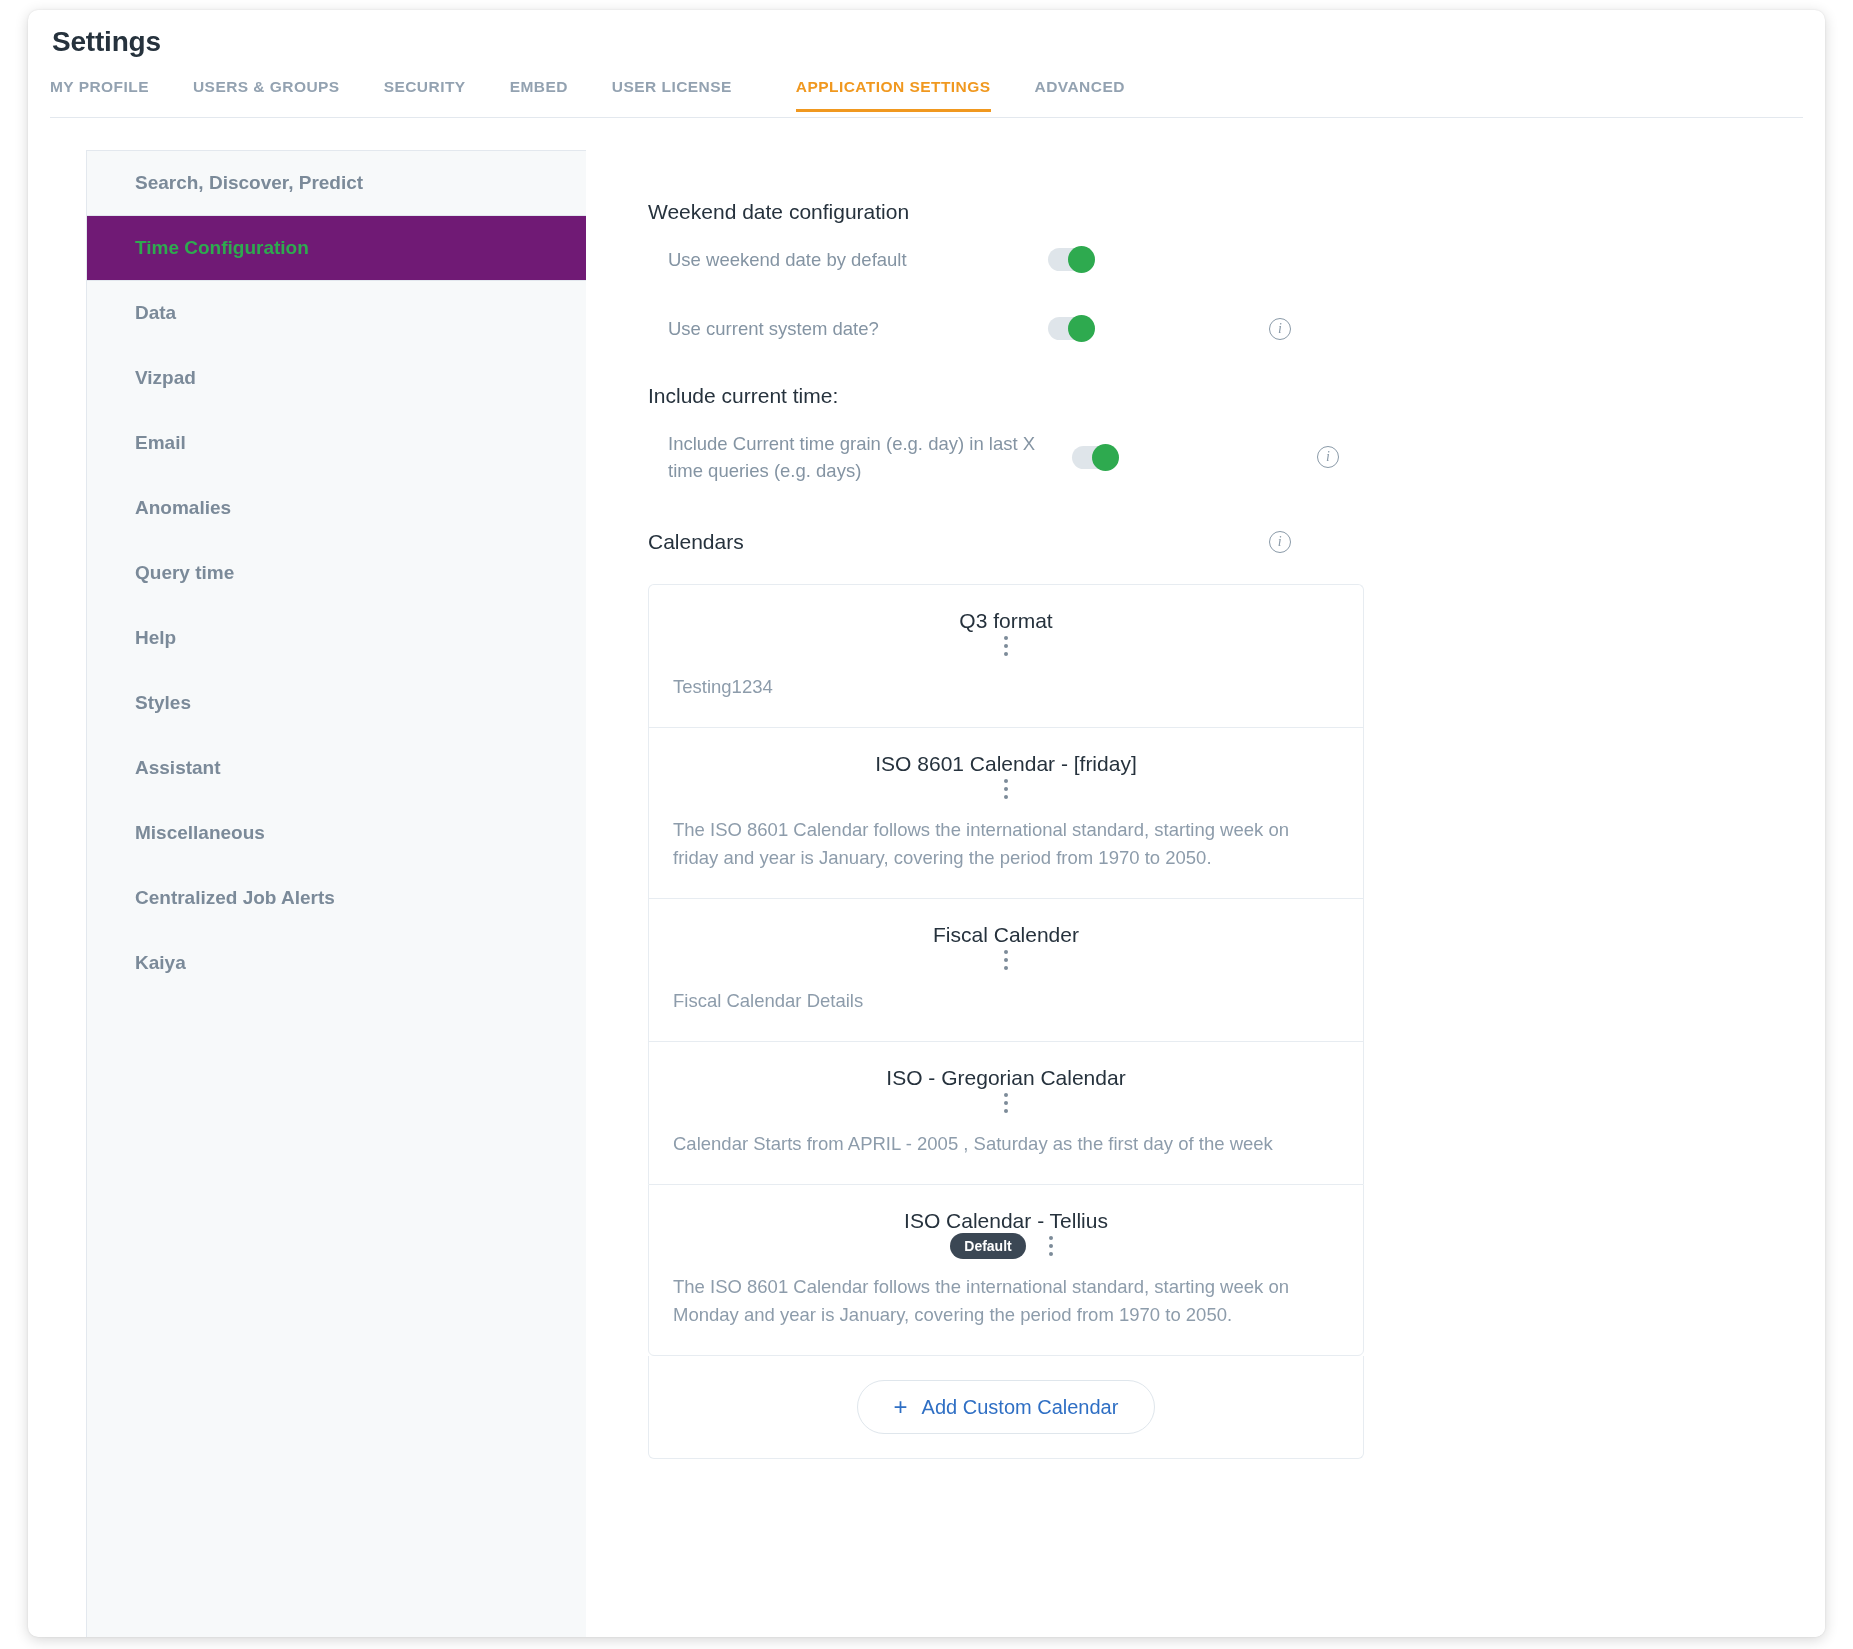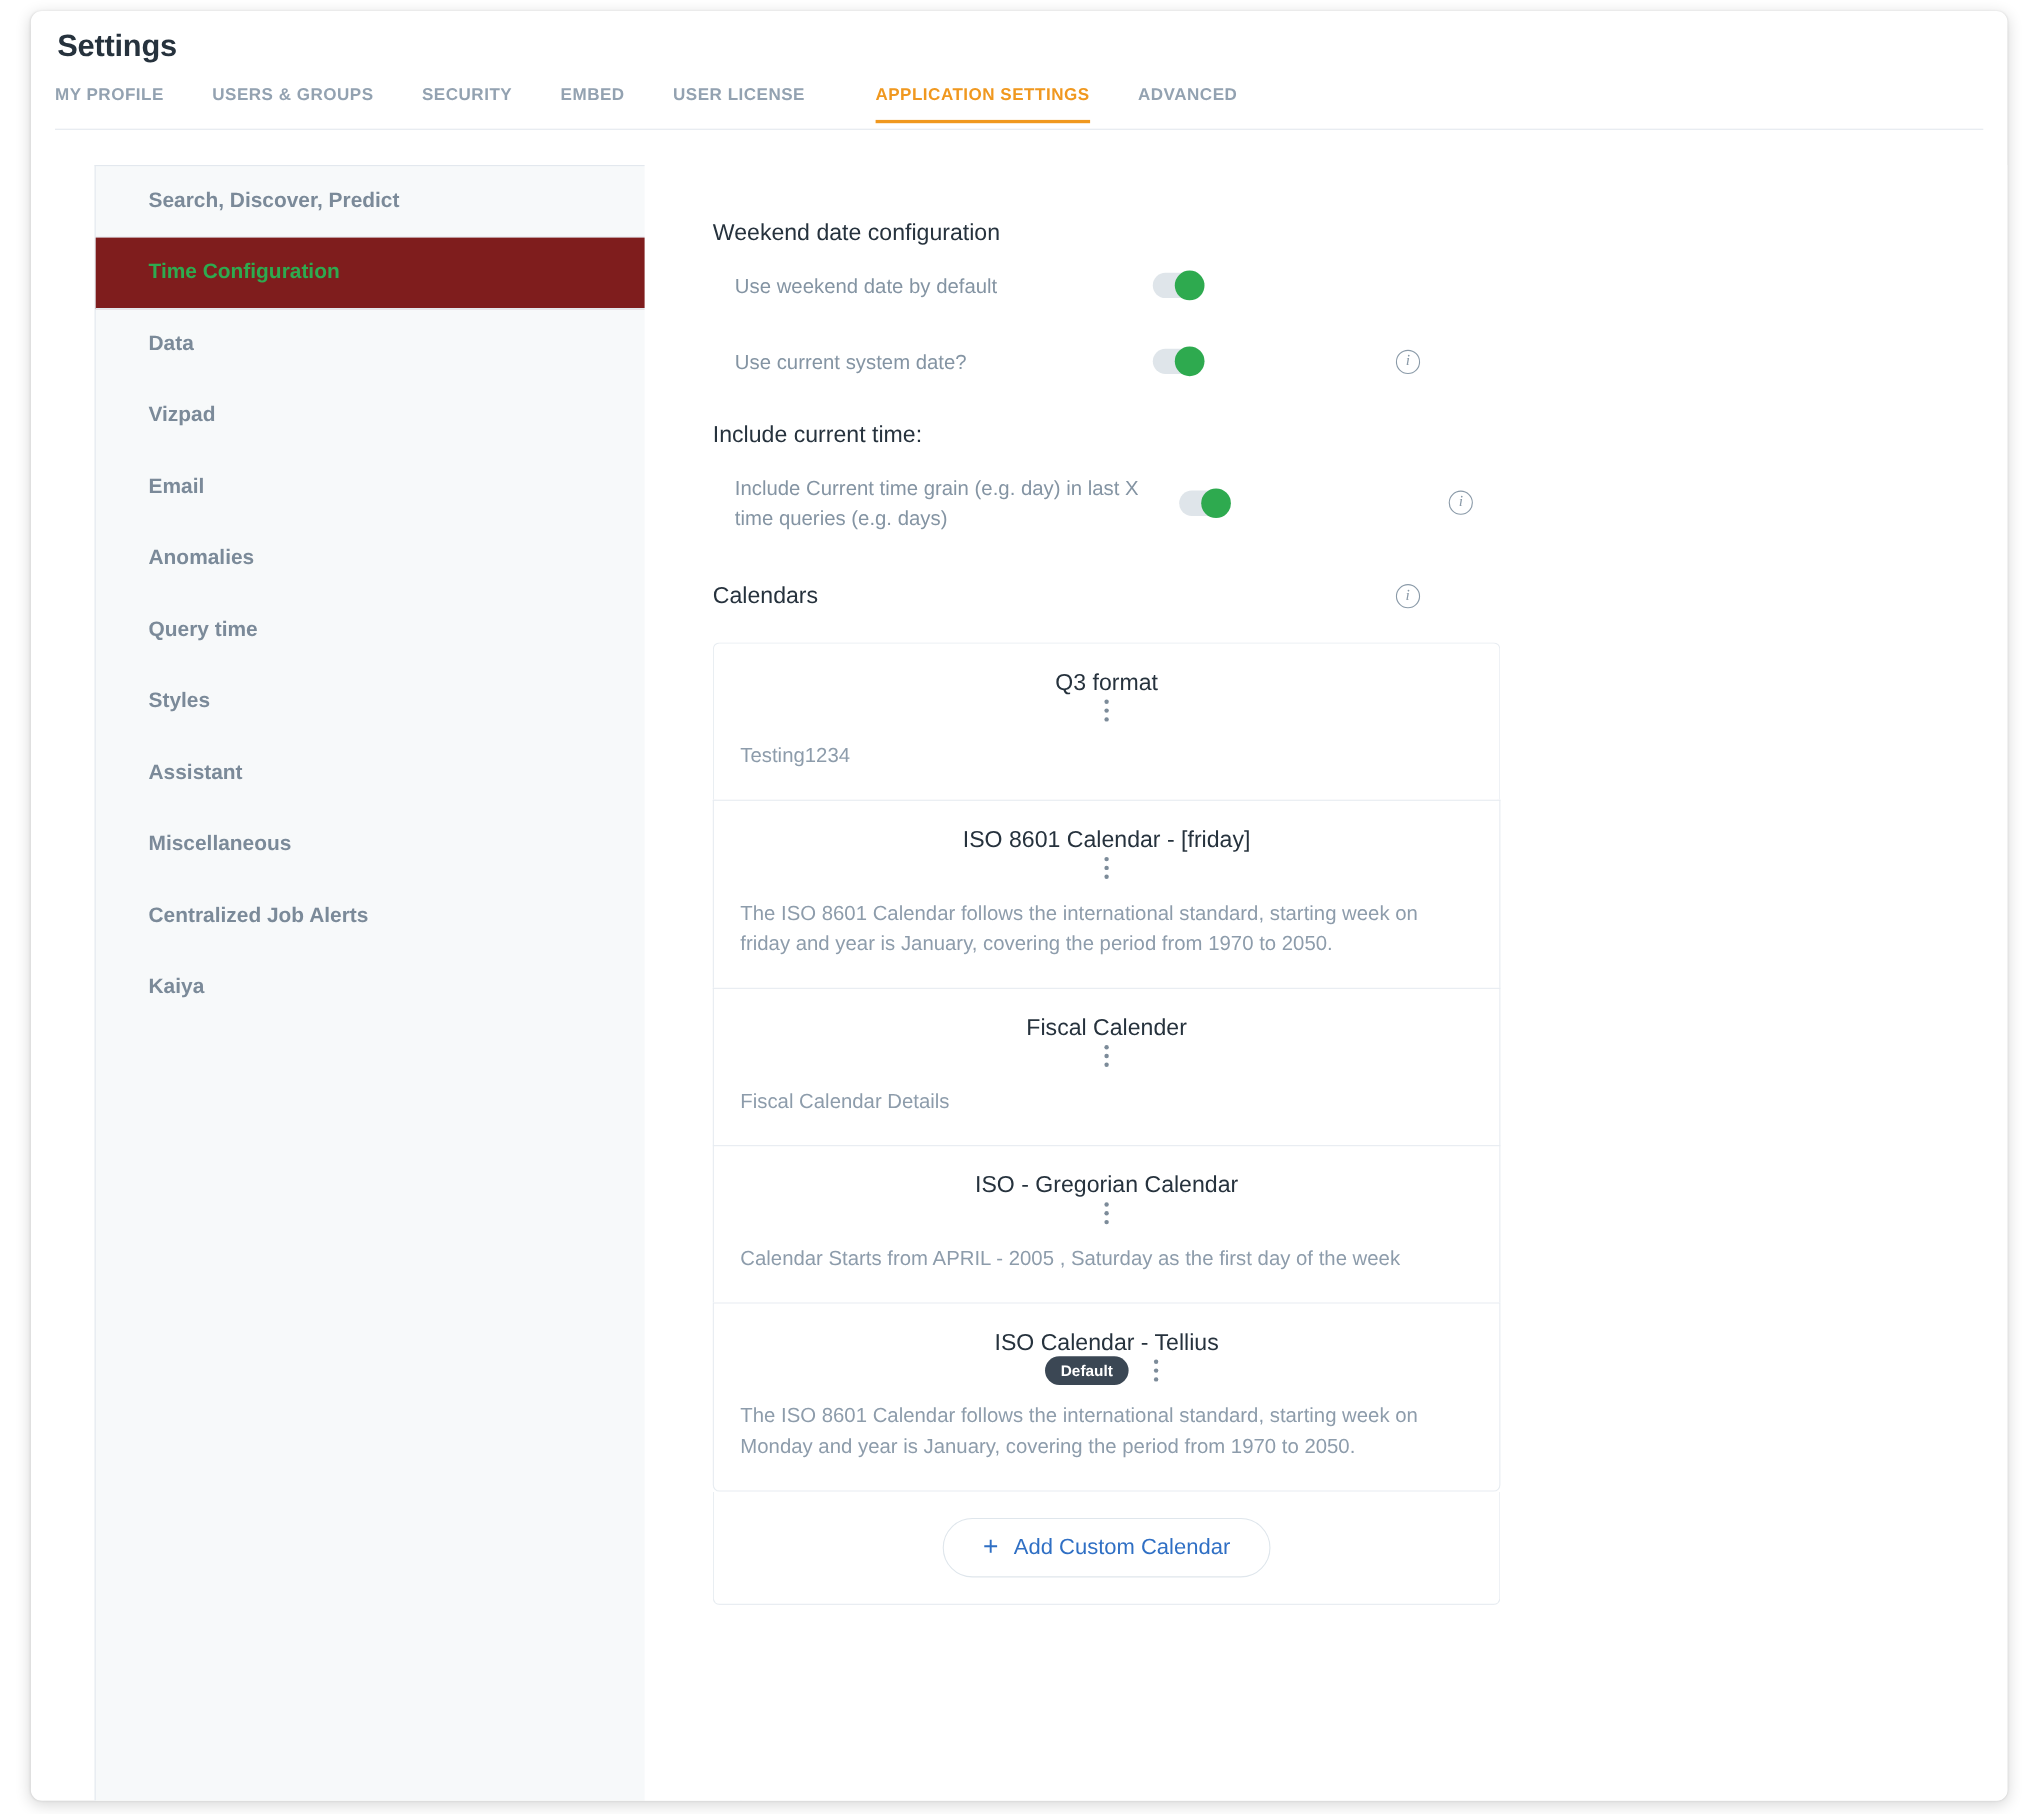--- a/index.html
+++ b/index.html
@@ -89,21 +89,21 @@
     font-size: 19px;
     font-weight: bold;
     color: #7b8a99;
     cursor: pointer;
     border-bottom: 1px solid transparent;
   }
   .side-item.header-item {
     border-bottom: 1px solid #e3e8ee;
   }
   .side-item.active {
-    background: #7f1d1d;
+    background: #701a75;
     color: #2eaa4f;
     border-bottom: 1px solid #e3e8ee;
   }
 
   .content {
     position: absolute;
     left: 558px;
     top: 30px;
     right: 0;
     bottom: 0;
@@ -296,20 +296,23 @@
         <div class="side-item">
           <span>Email</span>
         </div>
         <div class="side-item">
           <span>Anomalies</span>
         </div>
         <div class="side-item">
           <span>Query time</span>
         </div>
         <div class="side-item">
+          <span>Help</span>
+        </div>
+        <div class="side-item">
           <span>Styles</span>
         </div>
         <div class="side-item">
           <span>Assistant</span>
         </div>
         <div class="side-item">
           <span>Miscellaneous</span>
         </div>
         <div class="side-item">
           <span>Centralized Job Alerts</span>

